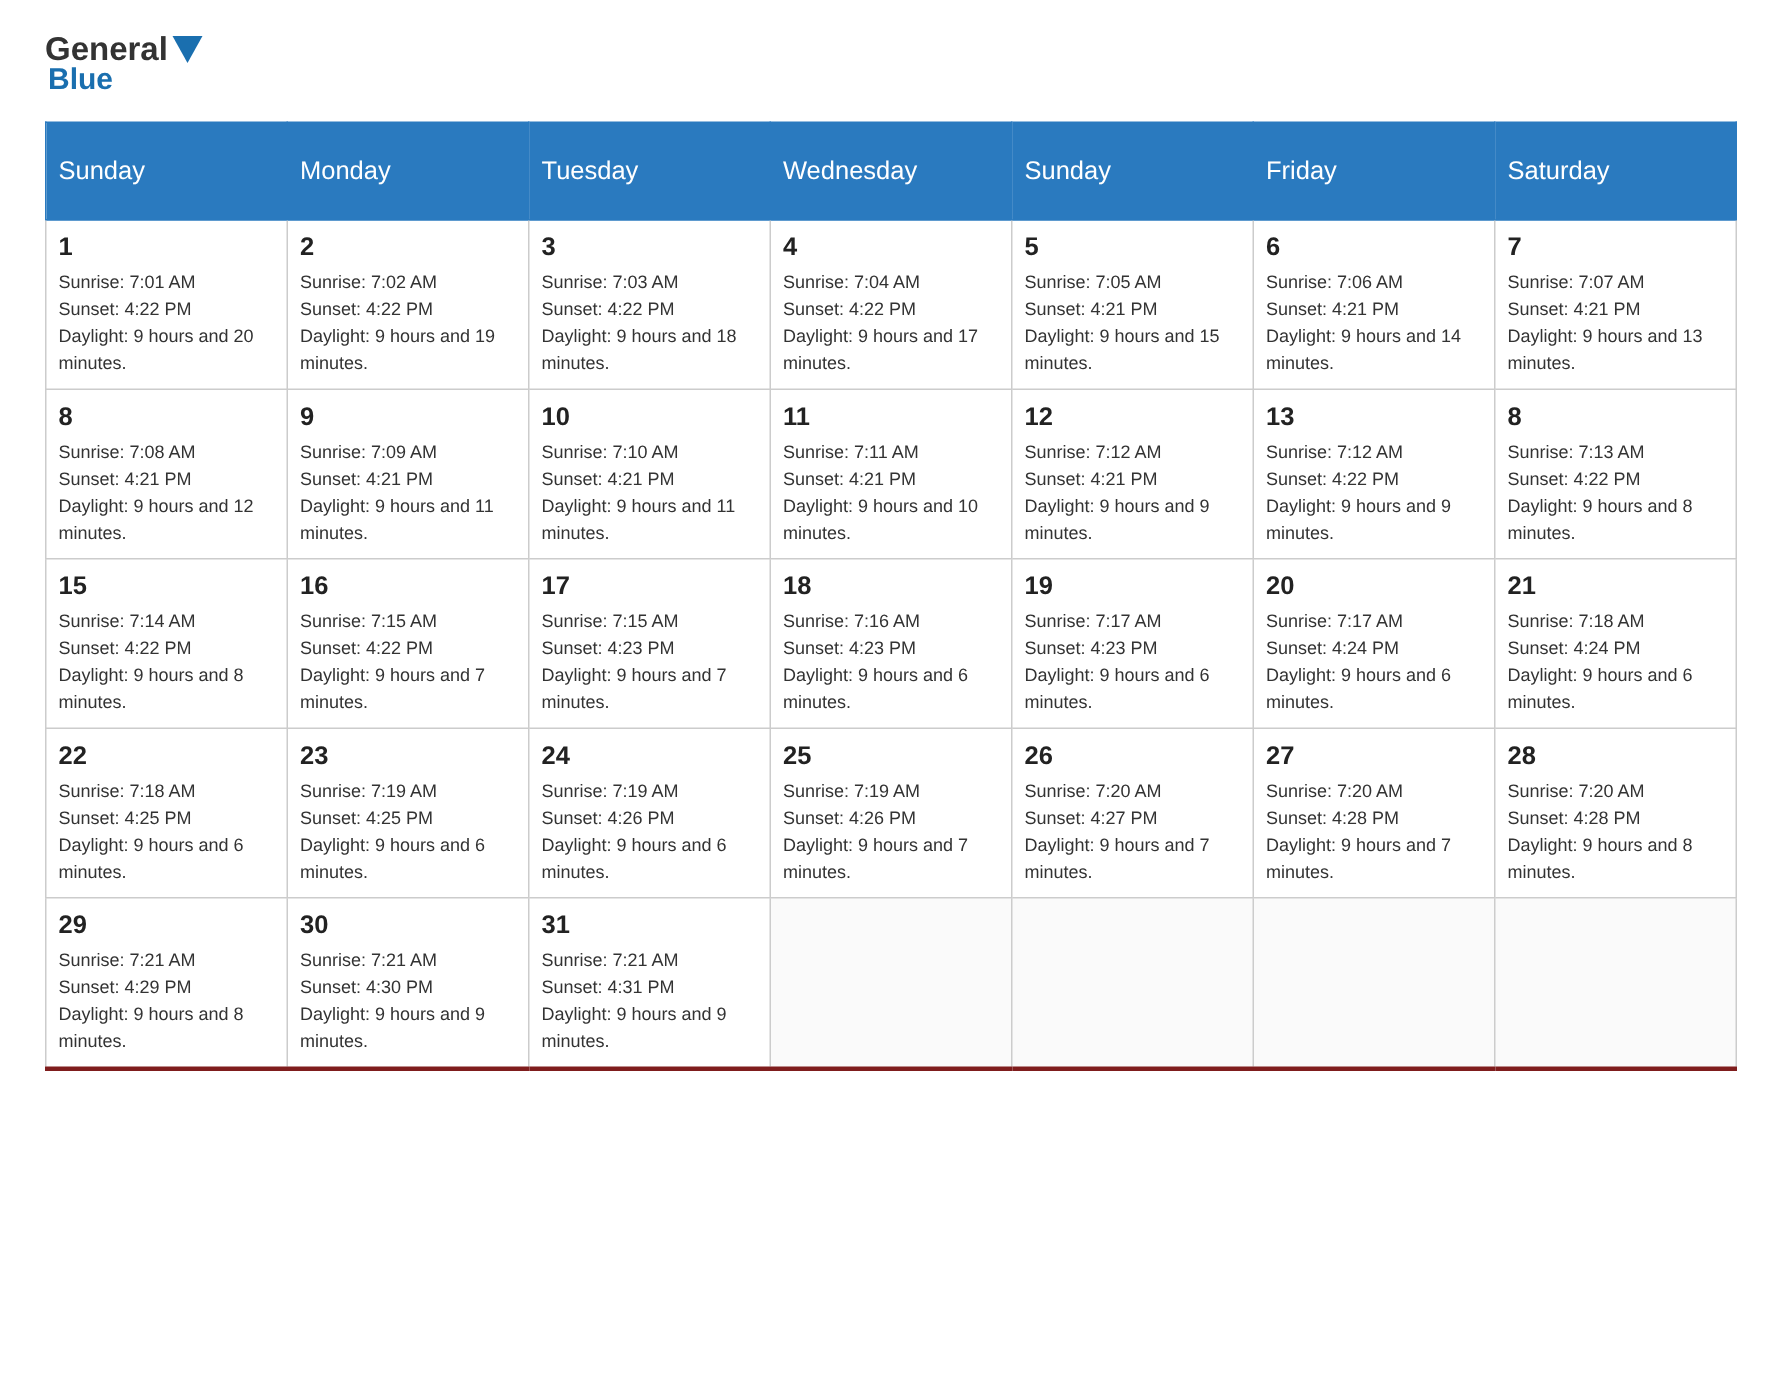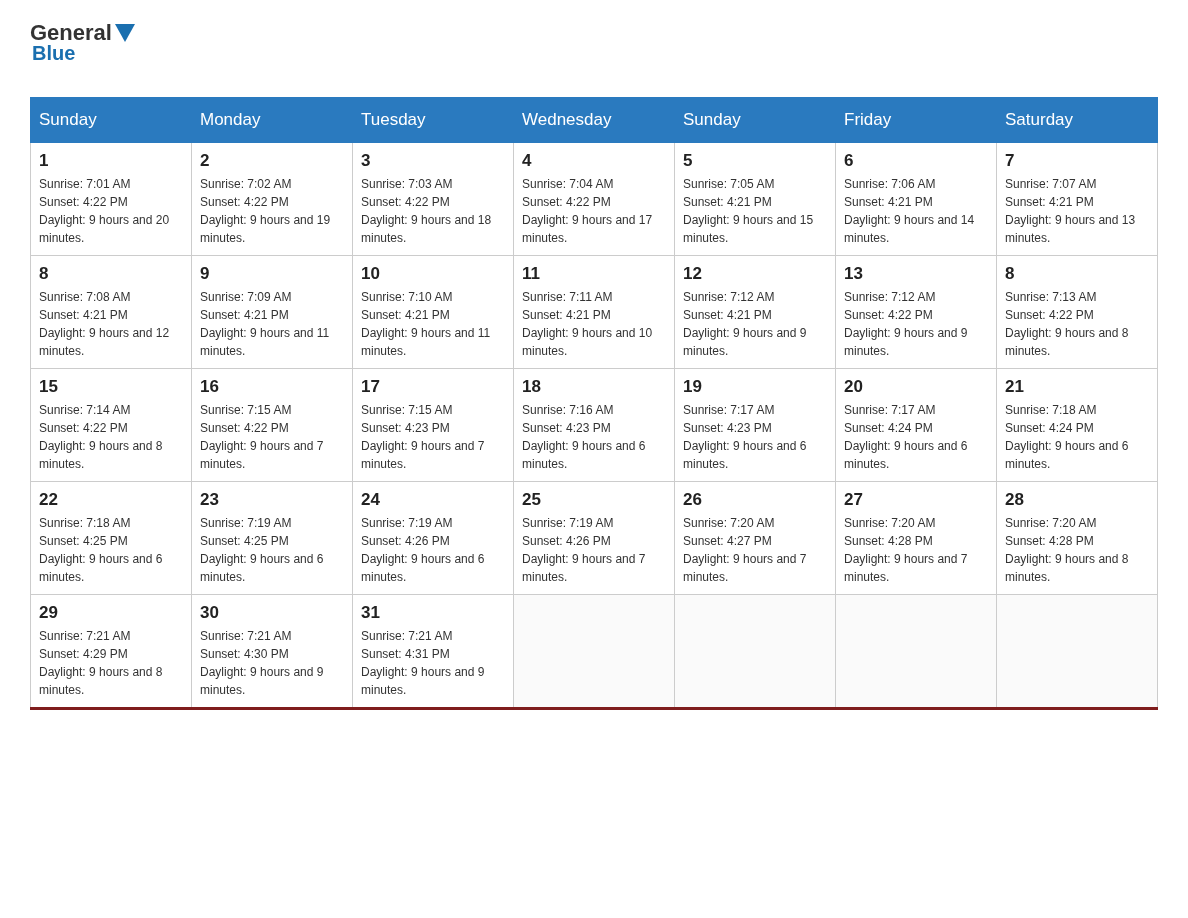--- a/index.html
+++ b/index.html
@@ -7,21 +7,21 @@
       font-family: Arial, sans-serif;
       background: #fff;
       width: 1188px;
       min-height: 918px;
       padding: 20px 30px;
     }
     .header {
       display: flex;
       justify-content: space-between;
       align-items: flex-start;
-      margin-bottom: 32px;
+      margin-bottom: 16px;
     }
     .logo {
       display: flex;
       flex-direction: column;
       align-items: flex-start;
     }
     .logo-text {
       display: flex;
       align-items: center;
       font-size: 22px;
@@ -63,21 +63,21 @@
       margin-top: 4px;
     }
     .calendar {
       width: 100%;
       border-collapse: collapse;
       border: 1px solid #aaa;
     }
     .calendar th {
       background-color: #2a7abf;
       color: #fff;
-      padding: 12px 8px;
+      padding: 22px 8px;
       text-align: left;
       font-size: 17px;
       font-weight: normal;
       border: 1px solid #2a7abf;
     }
     .calendar td {
       vertical-align: top;
       padding: 8px;
       border: 1px solid #ccc;
       width: calc(100% / 7);

